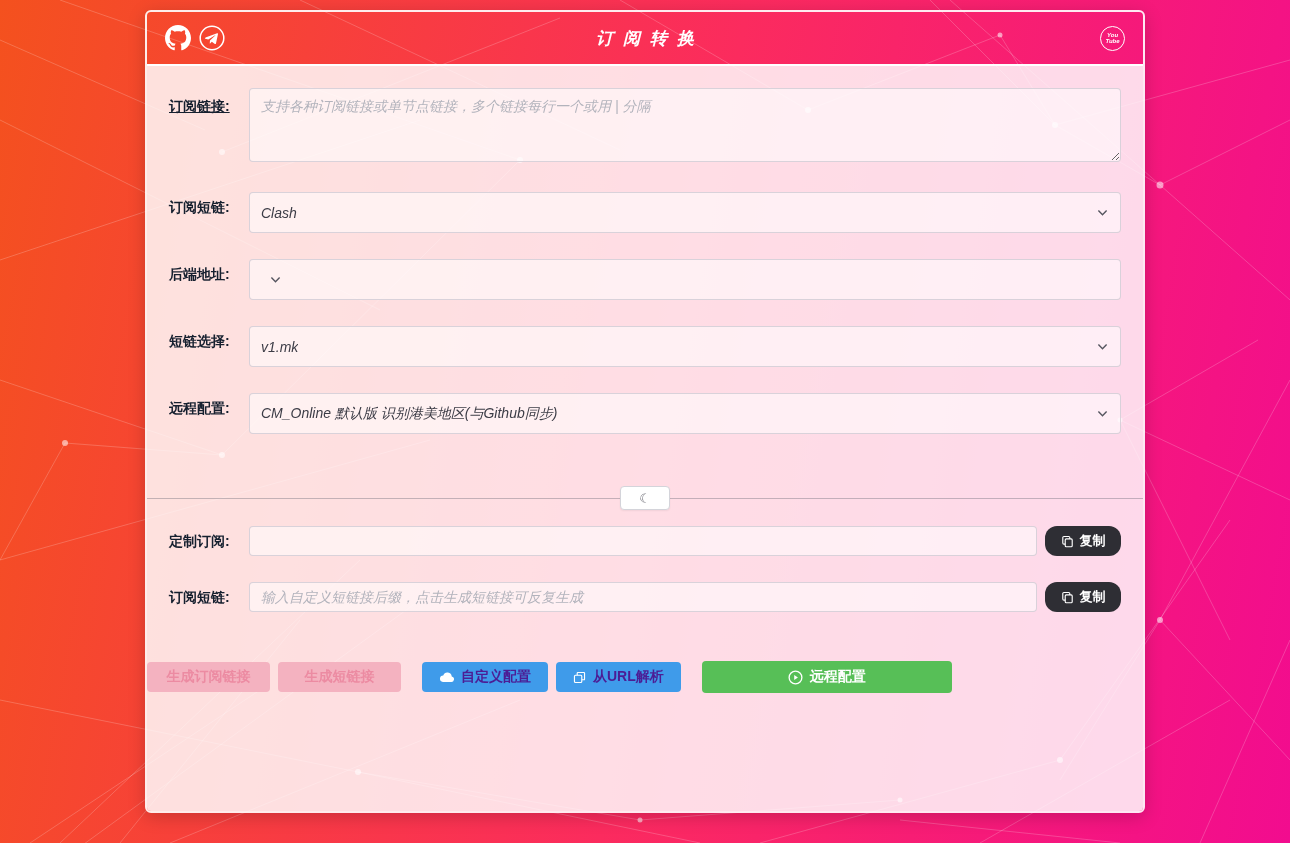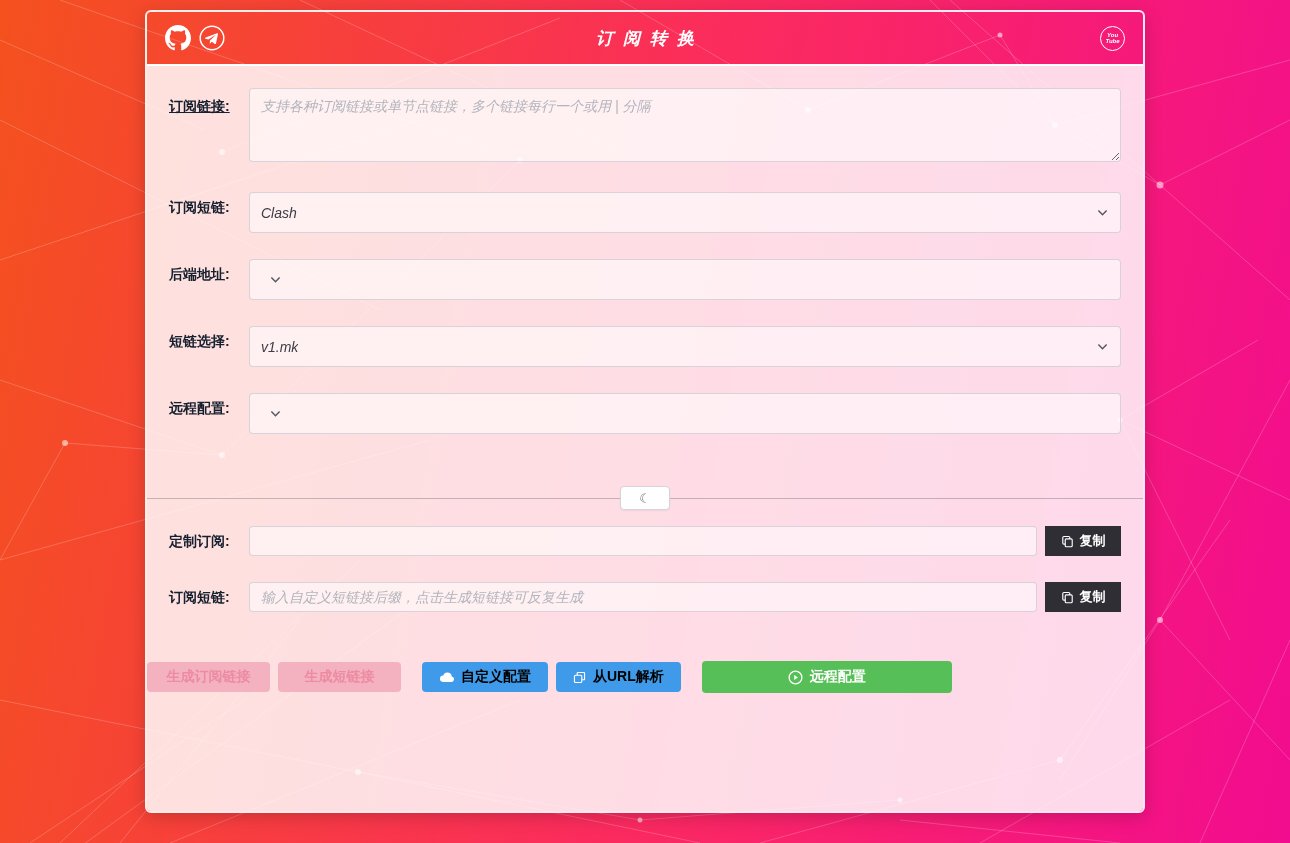--- a/index.html
+++ b/index.html
@@ -92,37 +92,37 @@
     background: #ffffff; border: 1px solid #d4d4da; border-radius: 4px;
     display: flex; align-items: center; justify-content: center;
     cursor: pointer; color: #6b6b74; font-size: 13px; line-height: 1;
     box-shadow: 0 1px 2px rgba(0,0,0,0.06);
   }
   .copy-wrap { display: flex; gap: 8px; }
   .copy-wrap input { flex: 1; }
   .copy-btn {
     flex: 0 0 76px; height: 30px;
     background: #2e2e34; color: #ffffff;
-    border: none; border-radius: 0;
+    border: none; border-radius: 12px;
     font-size: 13px; font-weight: bold;
     display: flex; align-items: center; justify-content: center; gap: 6px;
     cursor: pointer;
     font-family: "Liberation Sans", "DejaVu Sans", sans-serif;
   }
   .actions { margin-top: 49px; display: flex; flex-direction: row; align-items: center; gap: 21px; }
   .btn-row { display: flex; gap: 8px; }
   .btn {
     height: 30px; border: none; border-radius: 4px;
     font-size: 14px; font-weight: bold; cursor: pointer;
     display: inline-flex; align-items: center; justify-content: center; gap: 7px;
     padding: 0 17px;
     font-family: "Liberation Sans", "DejaVu Sans", sans-serif;
   }
   .btn-pink { background: #f4b2c0; color: #ec8ba2; min-width: 123px; }
-  .btn-blue { background: #3f9bea; color: #000000; min-width: 121px; }
+  .btn-blue { background: #3f9bea; color: #4c1d95; min-width: 121px; }
   .btn-green { background: #57bf57; color: #ffffff; width: 250px; height: 32px; font-size: 14px; }
 </style>
 </head>
 <body>
 
 <svg id="particles" width="1290" height="843">
   <g stroke="rgba(255,255,255,0.20)" stroke-width="1">
     <line x1="0" y1="260" x2="420" y2="120"></line>
       <line x1="0" y1="120" x2="380" y2="310"></line>
     <line x1="60" y1="0" x2="520" y2="160"></line>
@@ -256,20 +256,21 @@
               </svg>
           </span>
         </div>
       </div>
     </div>
 
     <div class="form-row">
       <div class="form-label">远程配置:</div>
       <div class="form-control-wrap">
         <div class="ctl select">
+          <span class="select-value">CM_Online 默认版 识别港美地区(与Github同步)</span>
           <span class="chevron">
             <svg width="13" height="13" viewBox="0 0 12 12">
                 <path d="M2.2 4.2l3.8 3.8 3.8-3.8" stroke="#55555f" stroke-width="1.3" fill="none"></path>
               </svg>
           </span>
         </div>
       </div>
     </div>
 
 

